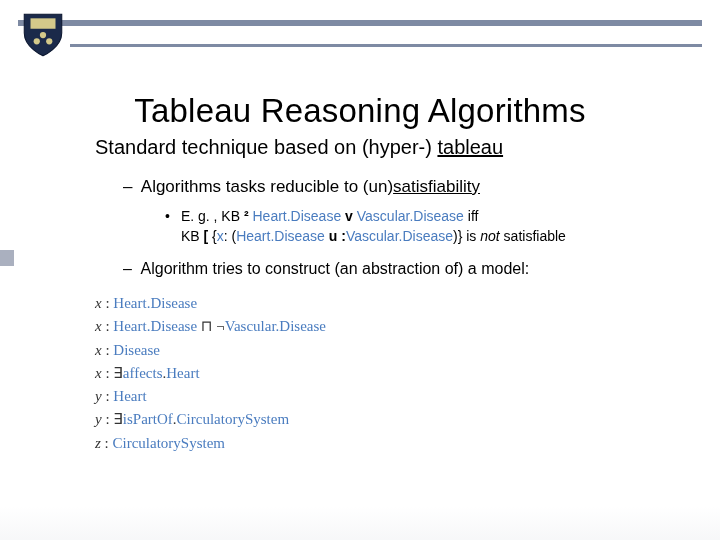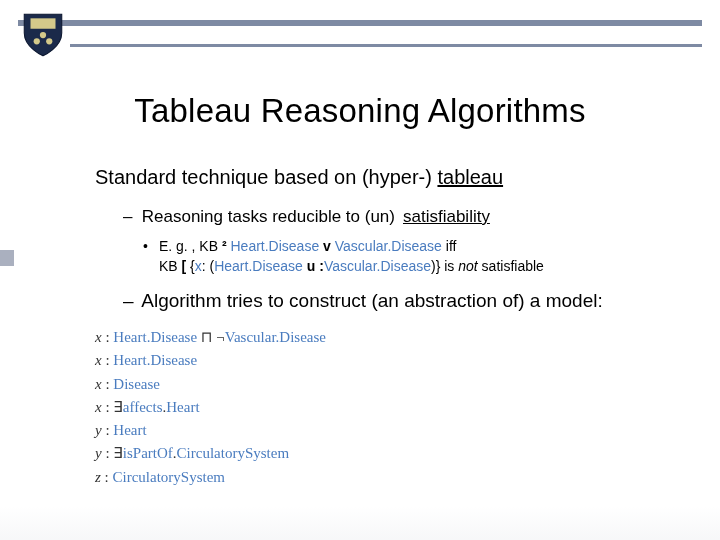--- a/index.html
+++ b/index.html
@@ -57,42 +57,41 @@
   .content {
     position: absolute;
     top: 136px;
     left: 95px;
     right: 40px;
   }
   .line1 {
     font-size: 20px;
     color: #000;
     margin-bottom: 18px;
-    margin-top: 30px;
   }
   .line1 .u { text-decoration: underline; }
   .line2 {
     font-size: 17px;
     margin-left: 28px;
     margin-bottom: 10px;
   }
   .dash { display: inline-block; width: 14px; }
-  .u2 { text-decoration: underline; padding-left: 8px; }
+  .u2 { text-decoration: underline; }
   .bullet-block {
-    margin-left: 48px;
+    margin-left: 70px;
     font-size: 14px;
     line-height: 1.4;
     margin-bottom: 14px;
   }
   .dot { display: inline-block; width: 12px; }
   .blue { color: #4a7cbf; }
   .bold { font-weight: 700; }
   .ital { font-style: italic; }
   .line3 {
-    font-size: 19px;
+    font-size: 16px;
     margin-left: 28px;
     margin-bottom: 14px;
   }
   .math-block {
     margin-left: 0px;
     font-family: 'Times New Roman', serif;
     font-size: 15px;
     line-height: 1.55;
     color: #333;
   }
@@ -139,39 +138,39 @@
 
 <h1 class="title">Tableau Reasoning Algorithms</h1>
 
 <div class="content">
   <div class="line1">
     <span>Standard technique based on (hyper-) </span><span class="u">tableau</span>
   </div>
 
   <div class="line2">
     <span class="dash">–</span>
-    <span>Reasoning tasks reducible to (un)</span><span class="u2">satisfiability</span>
+    <span>Algorithms tasks reducible to (un)</span><span class="u2">satisfiability</span>
   </div>
 
   <div class="bullet-block">
     <span class="dot">•</span>
     <span>E. g. , KB </span><span class="bold">²</span><span class="blue"> Heart.Disease </span><span class="bold">v</span><span class="blue"> Vascular.Disease </span><span>iff</span><br>
     <span style="display:inline-block;width:12px"></span>
     <span>KB </span><span class="bold">[</span><span> {</span><span class="blue">x</span><span>: (</span><span class="blue">Heart.Disease </span><span class="bold">u</span><span class="bold"> :</span><span class="blue">Vascular.Disease</span><span>)} is </span><span class="ital">not</span><span> satisfiable</span>
   </div>
 
   <div class="line3">
     <span class="dash">–</span>
     <span>Algorithm tries to construct (an abstraction of) a model:</span>
   </div>
 
   <div class="math-wrap">
     <div class="math-block">
+      <div class="math-row"><span class="mvar">x</span><span> : </span><span class="mblue">Heart.Disease</span></div>
       <div class="math-row"><span class="mvar">x</span><span> : </span><span class="mblue">Heart.Disease</span><span> ⊓ ¬</span><span class="mblue">Vascular.Disease</span></div>
-      <div class="math-row"><span class="mvar">x</span><span> : </span><span class="mblue">Heart.Disease</span></div>
       <div class="math-row"><span class="mvar">x</span><span> : </span><span class="mblue">Disease</span></div>
       <div class="math-row"><span class="mvar">x</span><span> : ∃</span><span class="mblue">affects</span><span>.</span><span class="mblue">Heart</span></div>
       <div class="math-row"><span class="mvar">y</span><span> : </span><span class="mblue">Heart</span></div>
       <div class="math-row"><span class="mvar">y</span><span> : ∃</span><span class="mblue">isPartOf</span><span>.</span><span class="mblue">CirculatorySystem</span></div>
       <div class="math-row"><span class="mvar">z</span><span> : </span><span class="mblue">CirculatorySystem</span></div>
     </div>
   </div>
 </div>
 
 <div class="footer-silhouette"></div>

